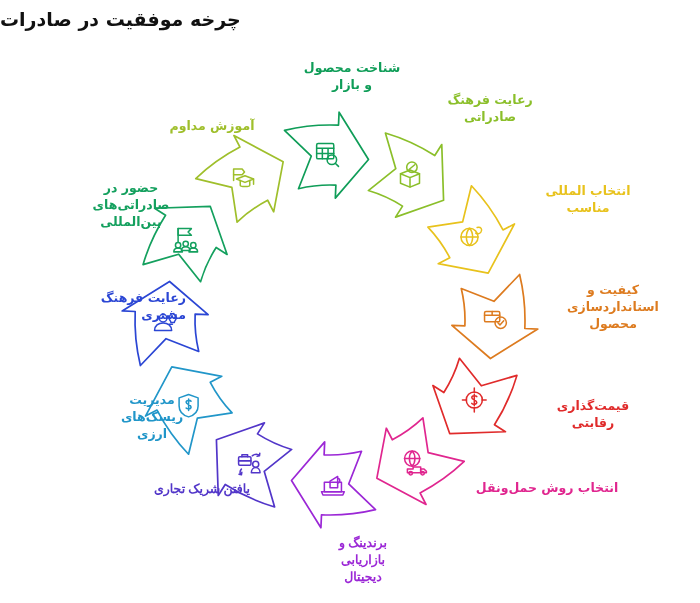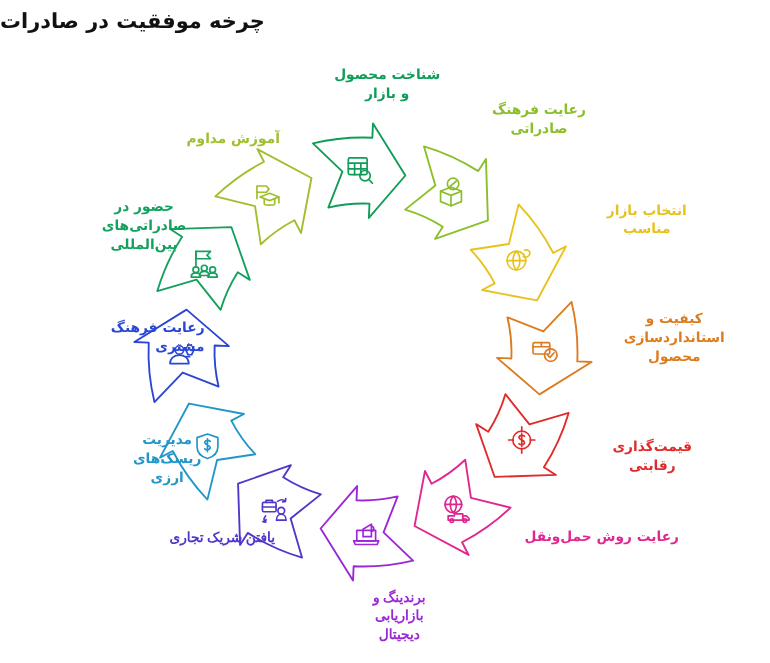--- a/index.html
+++ b/index.html
@@ -155,28 +155,28 @@
           <path d="M0,4 L9,0.5 L0,-3 L-9,0.5 Z"></path>
           <path d="M-5,2 V7 c0,1.8 10,1.8 10,0 V2"></path>
           <path d="M9,0.5 V6"></path>
         </g>
       </g>
     </svg>
 <div class="lbl" style="left: 292px; top: 60px; width: 120px; color: rgb(15, 157, 88);">شناخت محصول
 و بازار</div>
     <div class="lbl" style="left: 430px; top: 92px; width: 120px; color: rgb(139, 191, 42);">رعایت فرهنگ
 صادراتی</div>
-    <div class="lbl" style="left: 528px; top: 183px; width: 120px; color: rgb(232, 194, 28);">انتخاب بازار
+    <div class="lbl" style="left: 528px; top: 183px; width: 120px; color: rgb(232, 194, 28);">انتخاب المللی
 مناسب</div>
     <div class="lbl" style="left: 548px; top: 282px; width: 130px; color: rgb(221, 123, 31);">کیفیت و
 استانداردسازی
 محصول</div>
     <div class="lbl" style="left: 528px; top: 398px; width: 130px; color: rgb(224, 43, 43);">قیمت‌گذاری
 رقابتی</div>
-    <div class="lbl" style="left: 462px; top: 480px; width: 170px; color: rgb(224, 38, 143);">رعایت روش حمل‌ونقل</div>
+    <div class="lbl" style="left: 462px; top: 480px; width: 170px; color: rgb(224, 38, 143);">انتخاب روش حمل‌ونقل</div>
     <div class="lbl" style="left: 298px; top: 535px; width: 130px; color: rgb(155, 39, 214); font-family: Liberation Serif, serif;">برندینگ و
 بازاریابی
 دیجیتال</div>
     <div class="lbl" style="left: 122px; top: 481px; width: 160px; color: rgb(82, 54, 201); font-family: Liberation Serif, serif;">یافتن شریک تجاری</div>
     <div class="lbl" style="left: 92px; top: 392px; width: 120px; color: rgb(33, 150, 201);">مدیریت
 ریسک‌های
 ارزی</div>
     <div class="lbl" style="left: 56px; top: 290px; width: 130px; color: rgb(43, 70, 212); text-align: right;">رعایت فرهنگ
 مشتری</div>
     <div class="lbl" style="left: 66px; top: 180px; width: 130px; color: rgb(20, 160, 94);">حضور در

